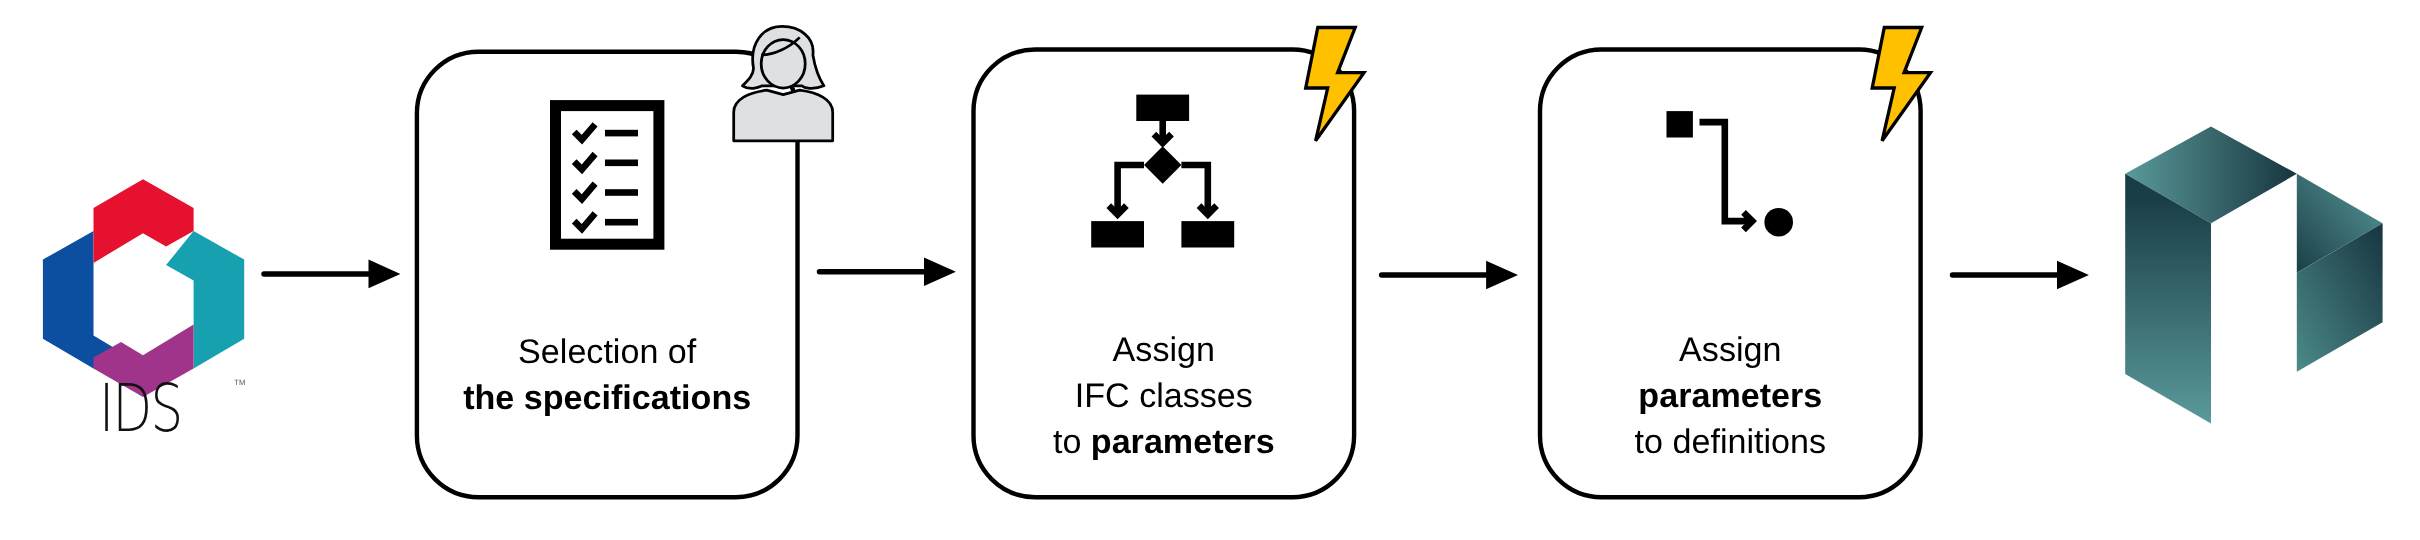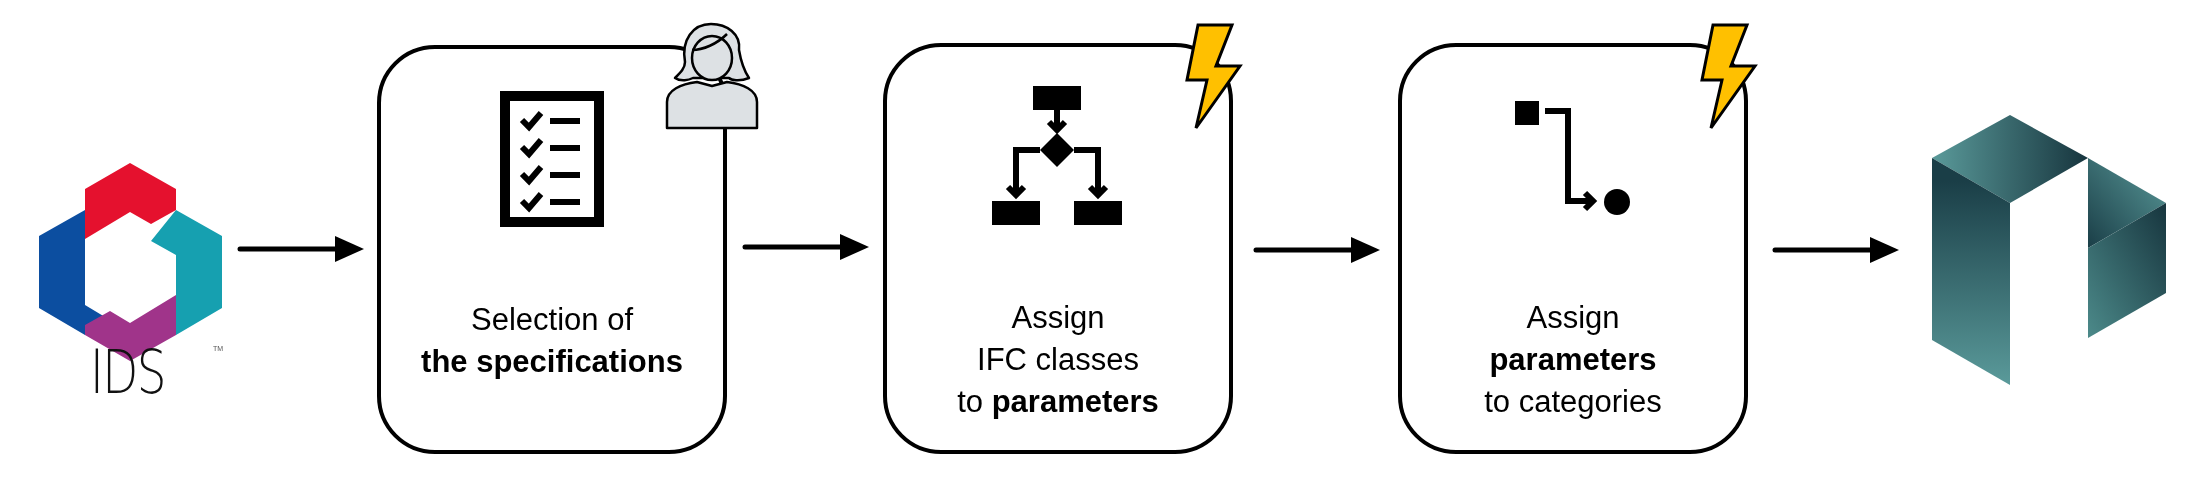--- a/index.html
+++ b/index.html
@@ -107,21 +107,21 @@
   </g>
 </svg>
 <svg width="60" height="110" style="left:1184px;top:22px;">
   <polygon points="14,3 48,3 32,44 56,44 12,106 23,58 3,58" fill="#FFC000" stroke="#000" stroke-width="3" stroke-linejoin="miter"></polygon>
 </svg>
 
 <div class="step-box" style="left:1398px;top:43px;width:350px;height:411px;">
   <div class="step-text">
     <span class="line">Assign</span>
     <span class="line"><b>parameters</b></span>
-    <span class="line">to categories</span>
+    <span class="line">to definitions</span>
   </div>
 </div>
 <svg width="120" height="125" style="left:1513px;top:99px;">
   <rect x="2" y="2" width="24" height="24" fill="#000"></rect>
   <polyline points="32,12 55,12 55,102 78,102" fill="none" stroke="#000" stroke-width="6"></polyline>
   <polyline points="72,94 80,102 72,110" fill="none" stroke="#000" stroke-width="6"></polyline>
   <circle cx="104" cy="103" r="13" fill="#000"></circle>
 </svg>
 <svg width="60" height="110" style="left:1699px;top:22px;">
   <polygon points="14,3 48,3 32,44 56,44 12,106 23,58 3,58" fill="#FFC000" stroke="#000" stroke-width="3" stroke-linejoin="miter"></polygon>

